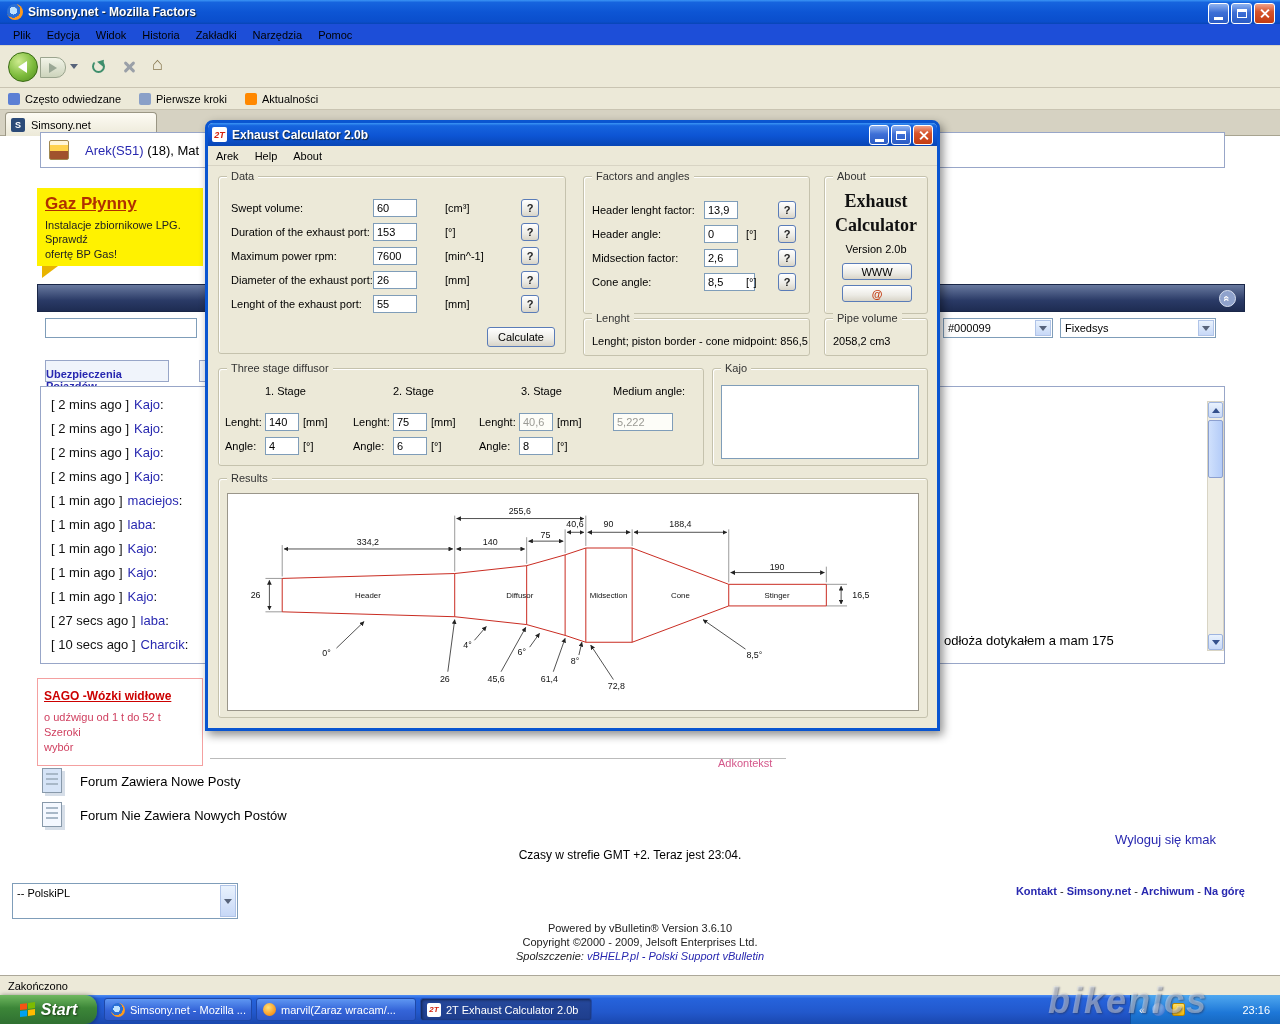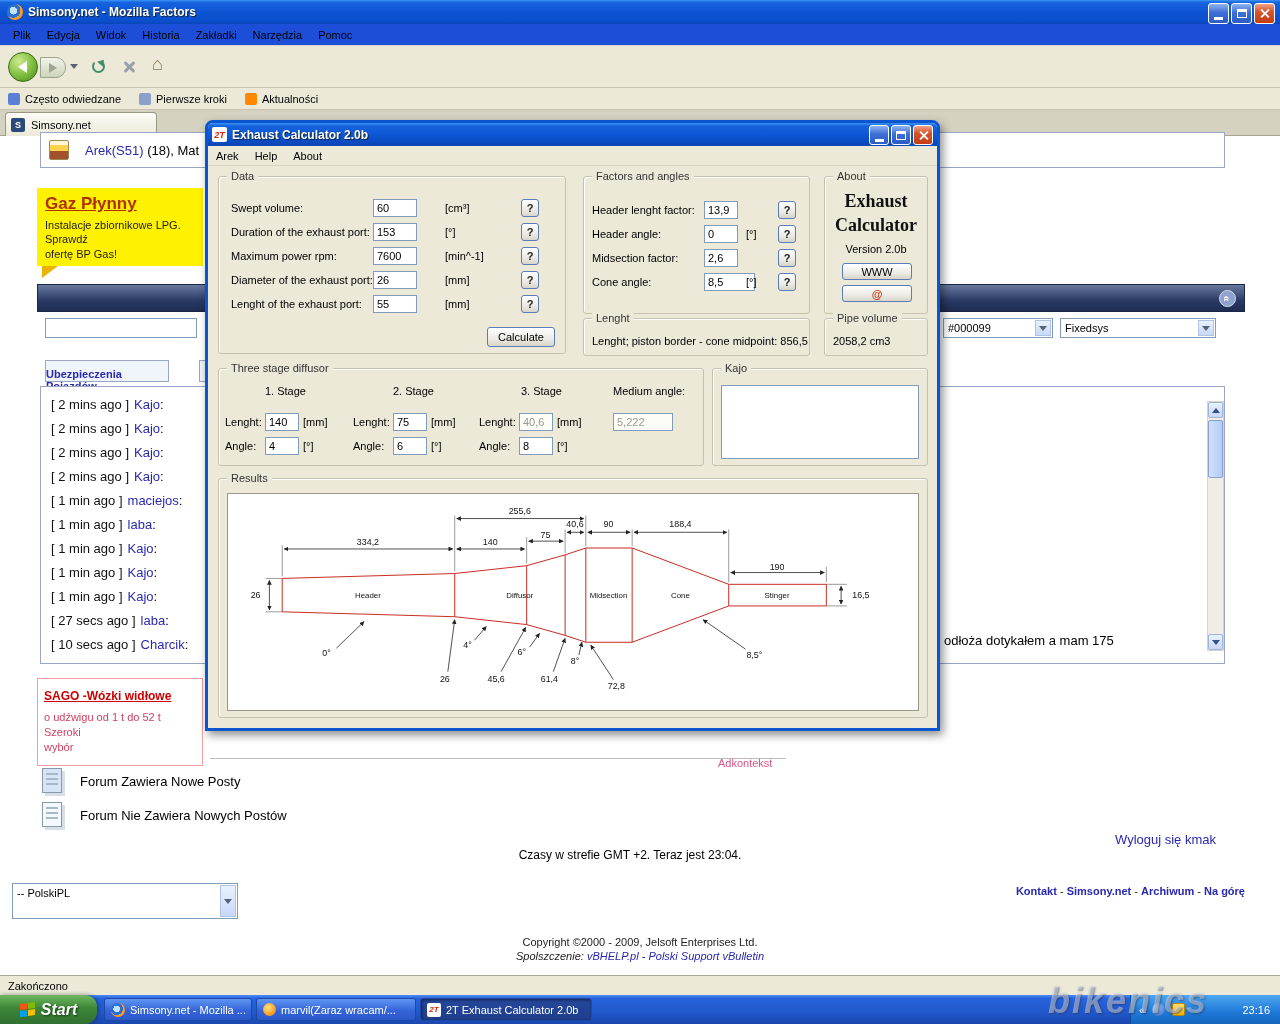--- a/index.html
+++ b/index.html
@@ -354,20 +354,21 @@
   <div class="abs ft-small ft-links" style="right:35px;top:885px">
     <a class="lnk">Kontakt</a>
     <span>-</span>
     <a class="lnk">Simsony.net</a>
     <span>-</span>
     <a class="lnk">Archiwum</a>
     <span>-</span>
     <a class="lnk">Na górę</a>
   </div>
 
+  <div class="abs ft-small" style="left:0;top:922px;width:1280px;text-align:center">Powered by vBulletin® Version 3.6.10</div>
   <div class="abs ft-small" style="left:0;top:936px;width:1280px;text-align:center">Copyright ©2000 - 2009, Jelsoft Enterprises Ltd.</div>
   <div class="abs ft-small" style="left:0;top:950px;width:1280px;text-align:center;font-style:italic">
     <span>Spolszczenie:</span>
     <a class="lnk">vBHELP.pl - Polski Support vBulletin</a>
   </div>
 
   <div class="abs calc-window">
     <div class="calc-titlebar">
       <div class="calc-ic">2T</div>
       <div class="win-title">Exhaust Calculator 2.0b</div>

